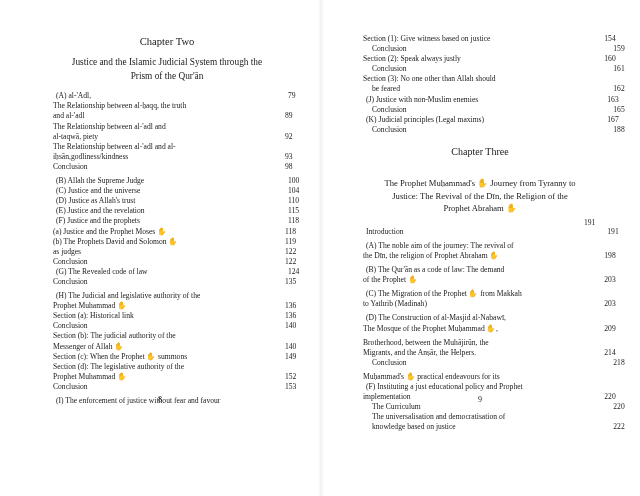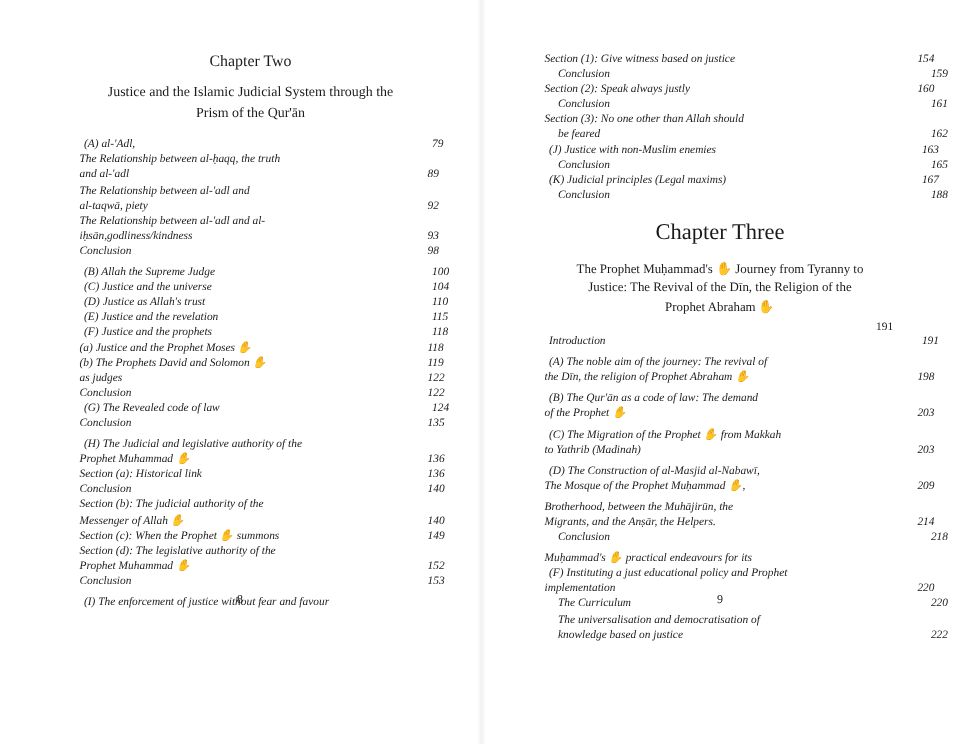--- a/index.html
+++ b/index.html
@@ -55,34 +55,33 @@
     margin-bottom: 7px;
   }
   .toc {
     font-size: 7.6px;
     line-height: 1.33;
   }
   .row {
     display: flex;
     align-items: baseline;
     width: 100%;
-    font-style: italic;
   }
   .row .txt {
     flex: 1 1 auto;
     padding-right: 4px;
   }
   .row .pg {
     flex: 0 0 auto;
     width: 22px;
     text-align: left;
   }
   .page-right .row .pg {
     width: 26px;
-    text-align: right;
+    text-align: center;
   }
   .indent1 { padding-left: 16px; }
   .indent2 { padding-left: 13px; }
   .indent3 { padding-left: 22px; }
   .gap { height: 4px; }
   .folio {
     position: absolute;
     bottom: 16px;
     width: 100%;
     left: 0;
@@ -91,23 +90,23 @@
   }
   .page-left .folio { padding-right: 14px; }
   .page-right .folio { padding-right: 0px; }
   .ch3-head {
     text-align: center;
     font-size: 8.6px;
     line-height: 1.45;
     margin: 10px 0 3px 0;
   }
   .ch3-head .big {
-    font-size: 15px;
+    font-size: 10px;
     display: block;
-    margin-bottom: 6px;
+    margin-bottom: 18px;
   }
   .pgline {
     display: flex;
     justify-content: flex-end;
     font-size: 7.6px;
   }
   .pgline span { width: 26px; text-align: left; }
 </style>
 </head>
 <body>

